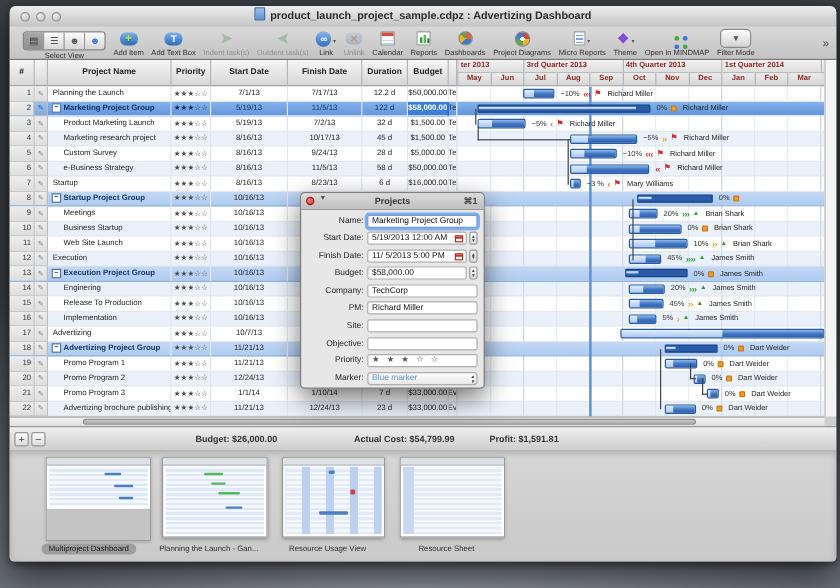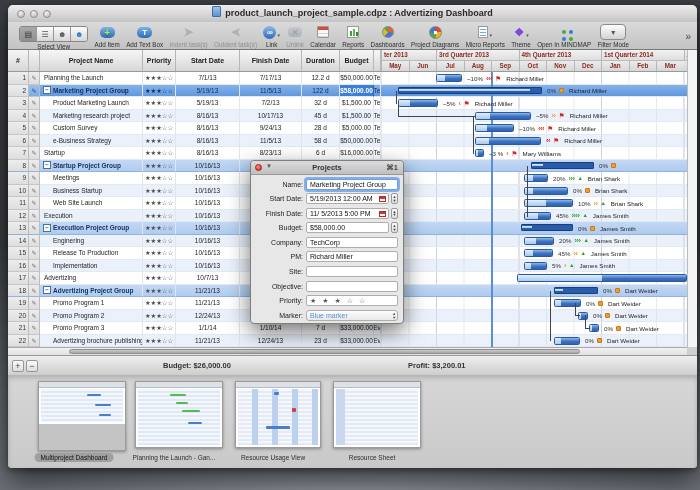--- a/index.html
+++ b/index.html
@@ -800,21 +800,22 @@
 
   <div class="vscroll"></div>
   <div class="hscroll">
     <div class="hthumb"></div>
   </div>
 
   <div class="statusbar">
     <div class="zbtn" style="left:4px">+</div>
     <div class="zbtn" style="left:18px">−</div>
     <div class="stxt" style="left:155px">Budget: $26,000.00</div>
-    <div class="stxt" style="left:400px">Profit: $3,200.01</div>
+    <div class="stxt" style="left:287px">Actual Cost: $54,799.99</div>
+    <div class="stxt" style="left:400px">Profit: $1,591.81</div>
   </div>
 
   <div class="pages">
     <div class="pg p1" style="left:30px;width:88px;height:70px">
       <div class="hdr"></div>
         <div class="rows"></div>
         <div class="gray"></div>
       <div class="dash b" style="left:48px;top:12px;width:14px"></div>
       <div class="dash b" style="left:56px;top:22px;width:16px"></div>
       <div class="dash b" style="left:60px;top:32px;width:12px"></div>

